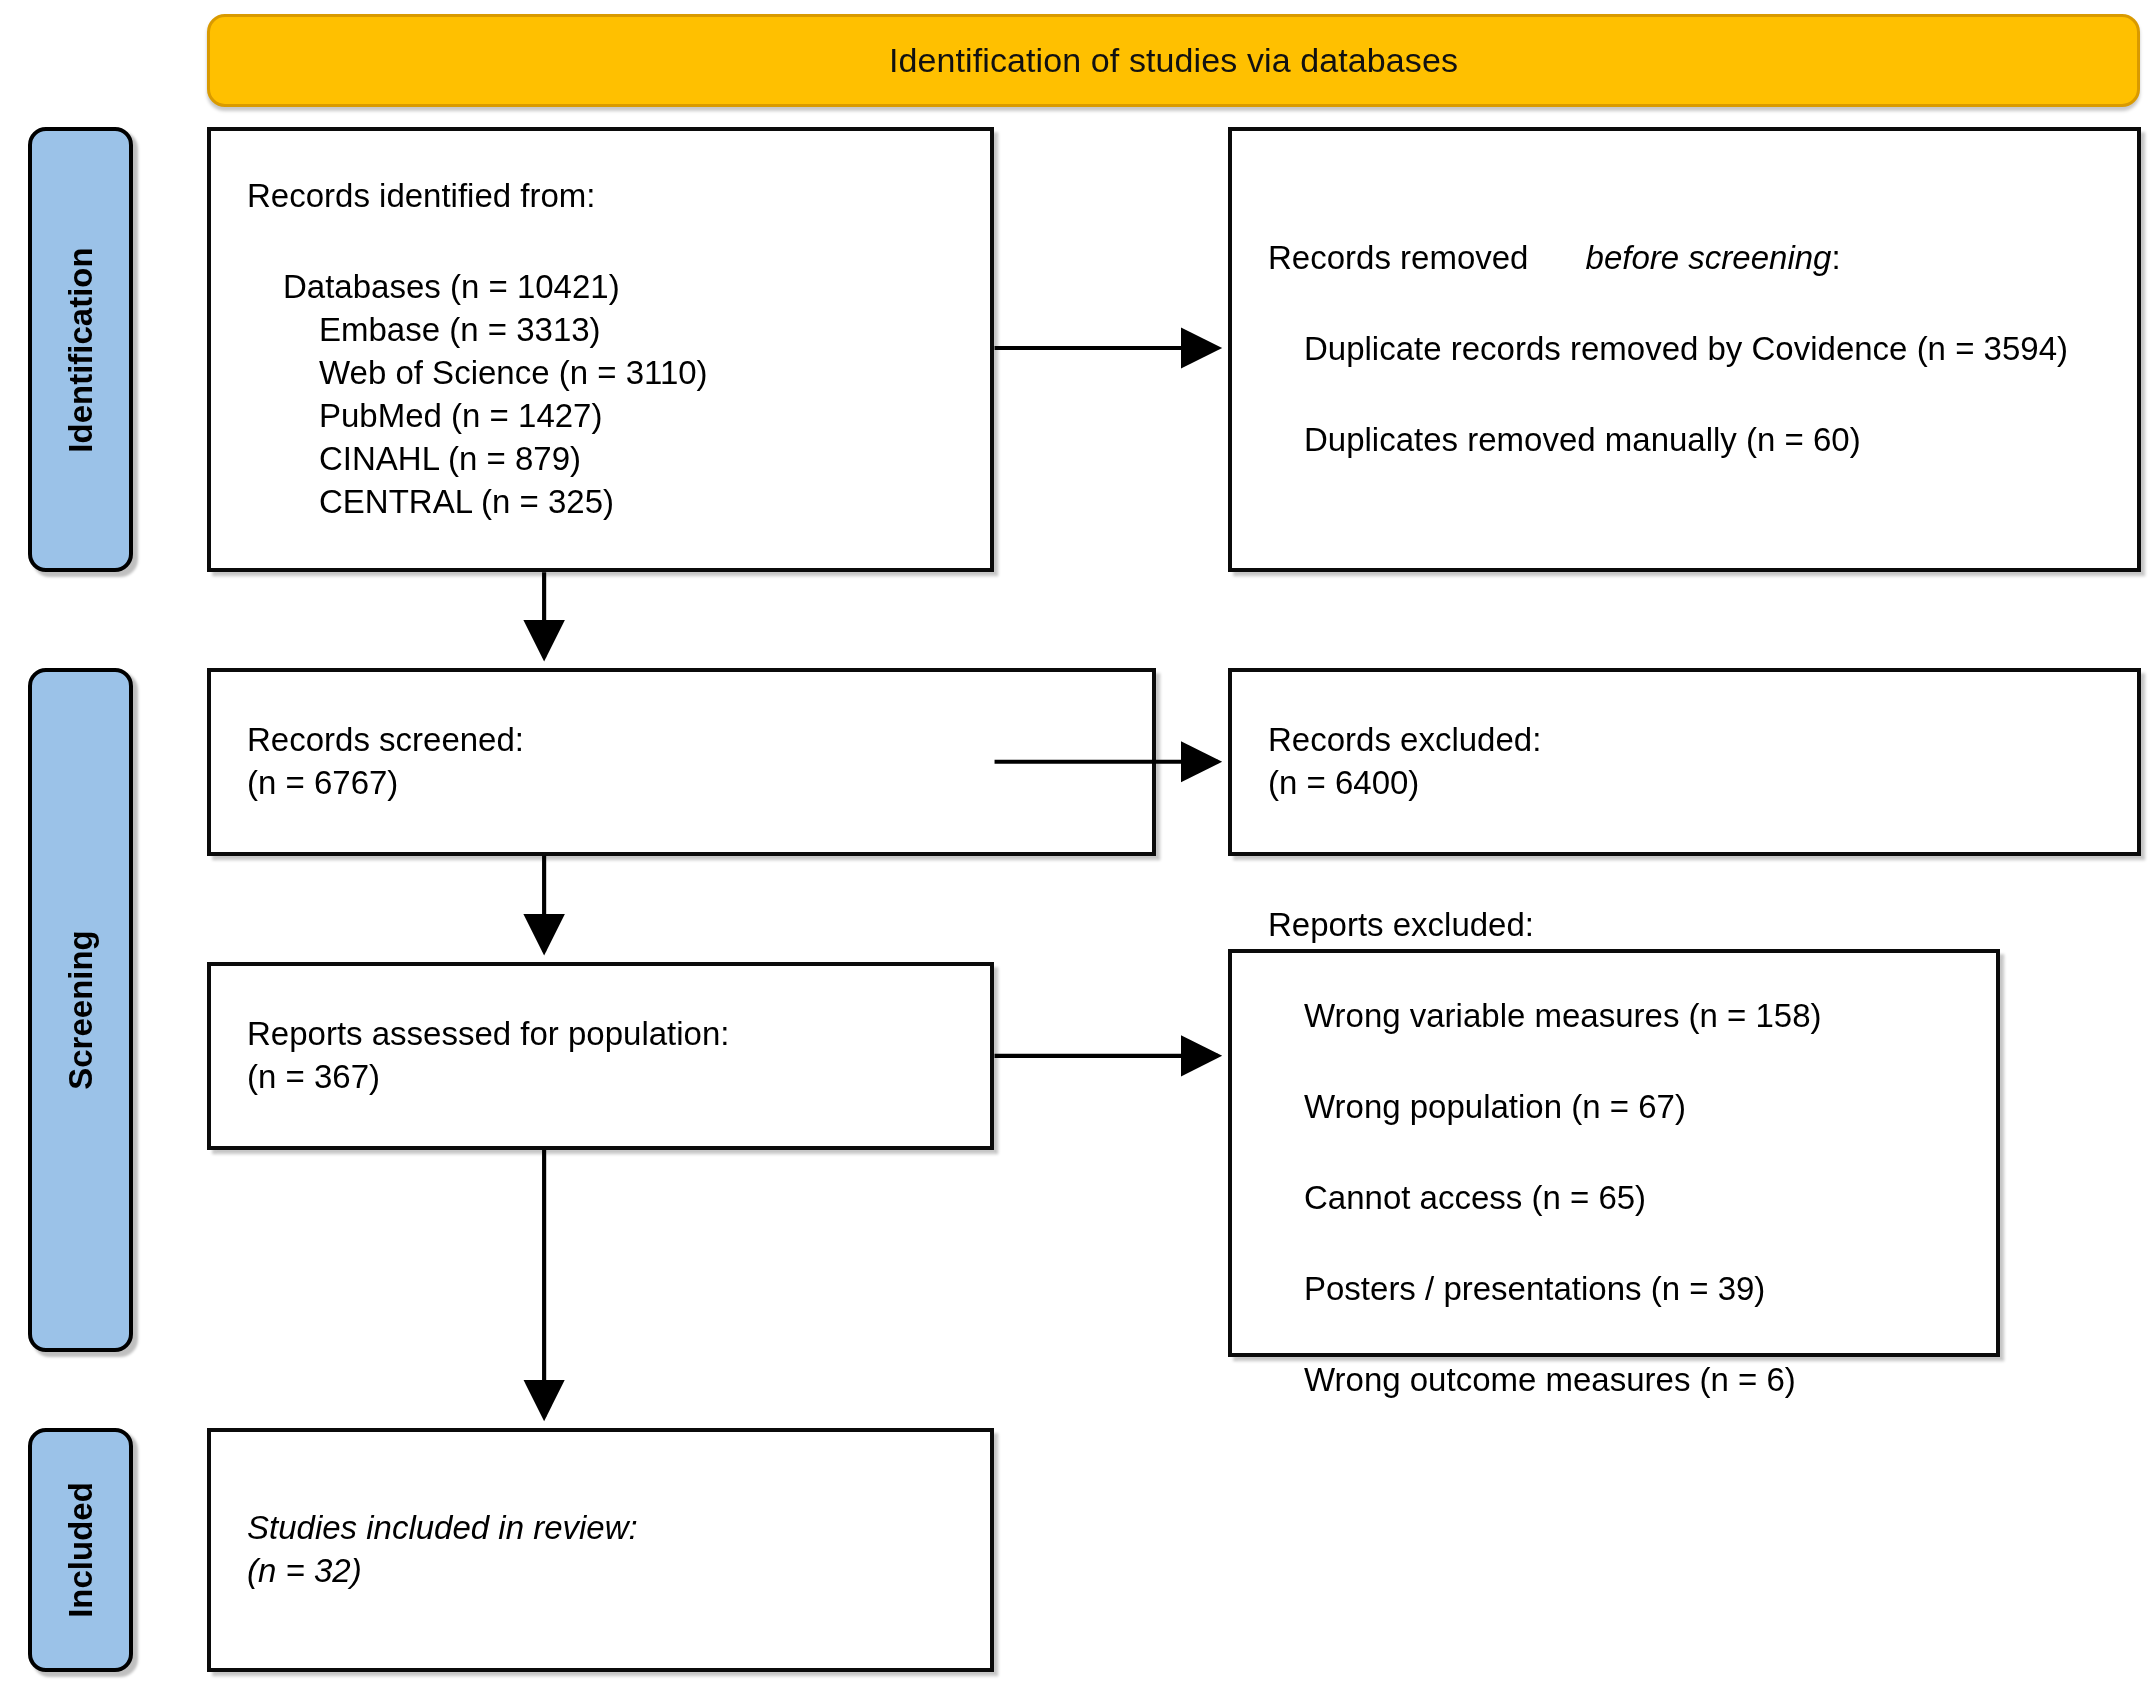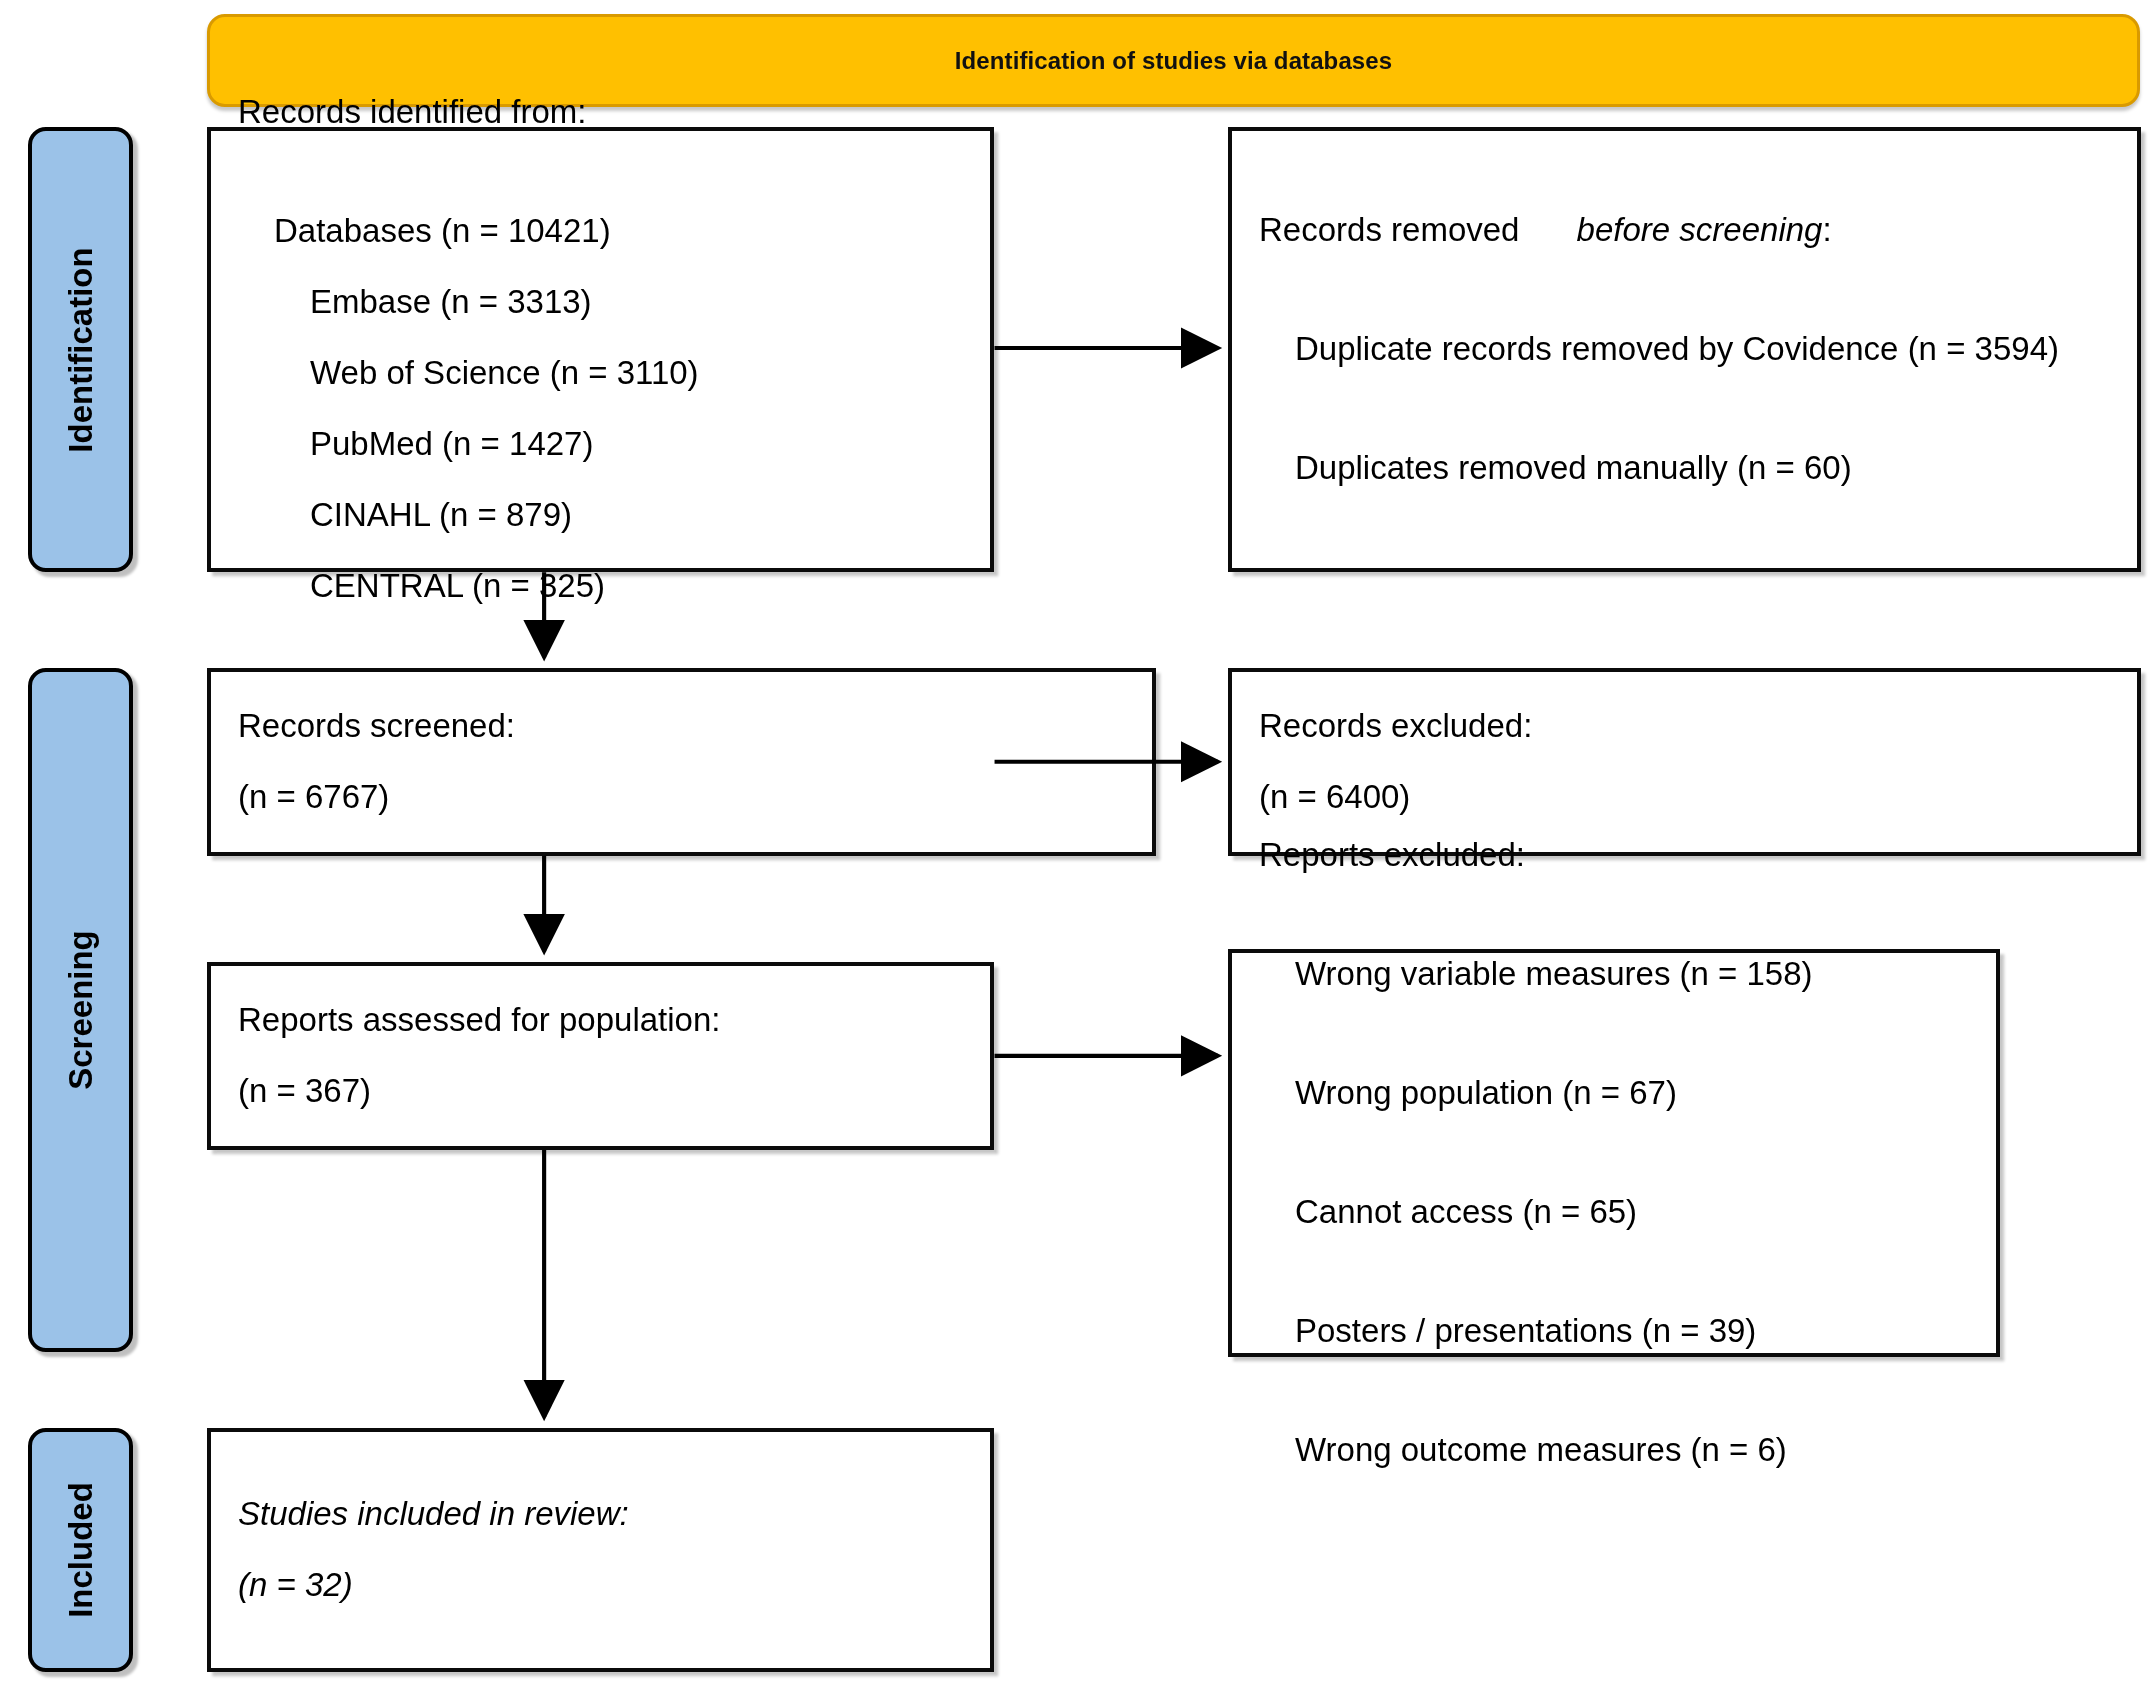--- a/index.html
+++ b/index.html
@@ -17,21 +17,21 @@
     position: absolute;
     left: 207px; top: 14px;
     width: 1933px; height: 93px;
     background: #FFC000;
     border: 3.5px solid #D99A00;
     border-radius: 18px;
     display: flex; align-items: center; justify-content: center;
     box-shadow: 0 3.5px 3.5px rgba(0,0,0,0.22);
   }
   .header-banner span {
-    font-size: 24px; font-weight: bold; color: #111111;
+    font-size: 34px; font-weight: normal; color: #111111;
     letter-spacing: 0.1px;
   }
 
   
   .phase-pill {
     position: absolute;
     left: 28px; width: 105px;
     background: #9BC2E8;
     border: 4.8px solid #000000;
     border-radius: 18px;
@@ -47,22 +47,22 @@
   #pill-identification { top: 127px;  height: 445px; }
   #pill-screening      { top: 668px;  height: 684px; }
   #pill-included       { top: 1428px; height: 244px; }
 
   
   .flow-box {
     position: absolute;
     background: #ffffff;
     border: 4.8px solid #0B0B0B;
     box-shadow: 4.8px 4.8px 2.8px rgba(0,0,0,0.22);
-    padding: 0 27px;
-    display: flex; flex-direction: column; justify-content: center; gap: 28px;
+    padding: 0 36px;
+    display: flex; flex-direction: column; justify-content: center;
   }
   .flow-box .line {
     font-size: 33px; color: #000000;
     line-height: 1.30;
     white-space: nowrap;
   }
   .flow-box .line.wrap { white-space: normal; }
   .indent-1 { padding-left: 36px; margin-top: 48px; }
   .indent-2 { padding-left: 72px; }
   .em { font-style: italic; margin-left: 48px; }

